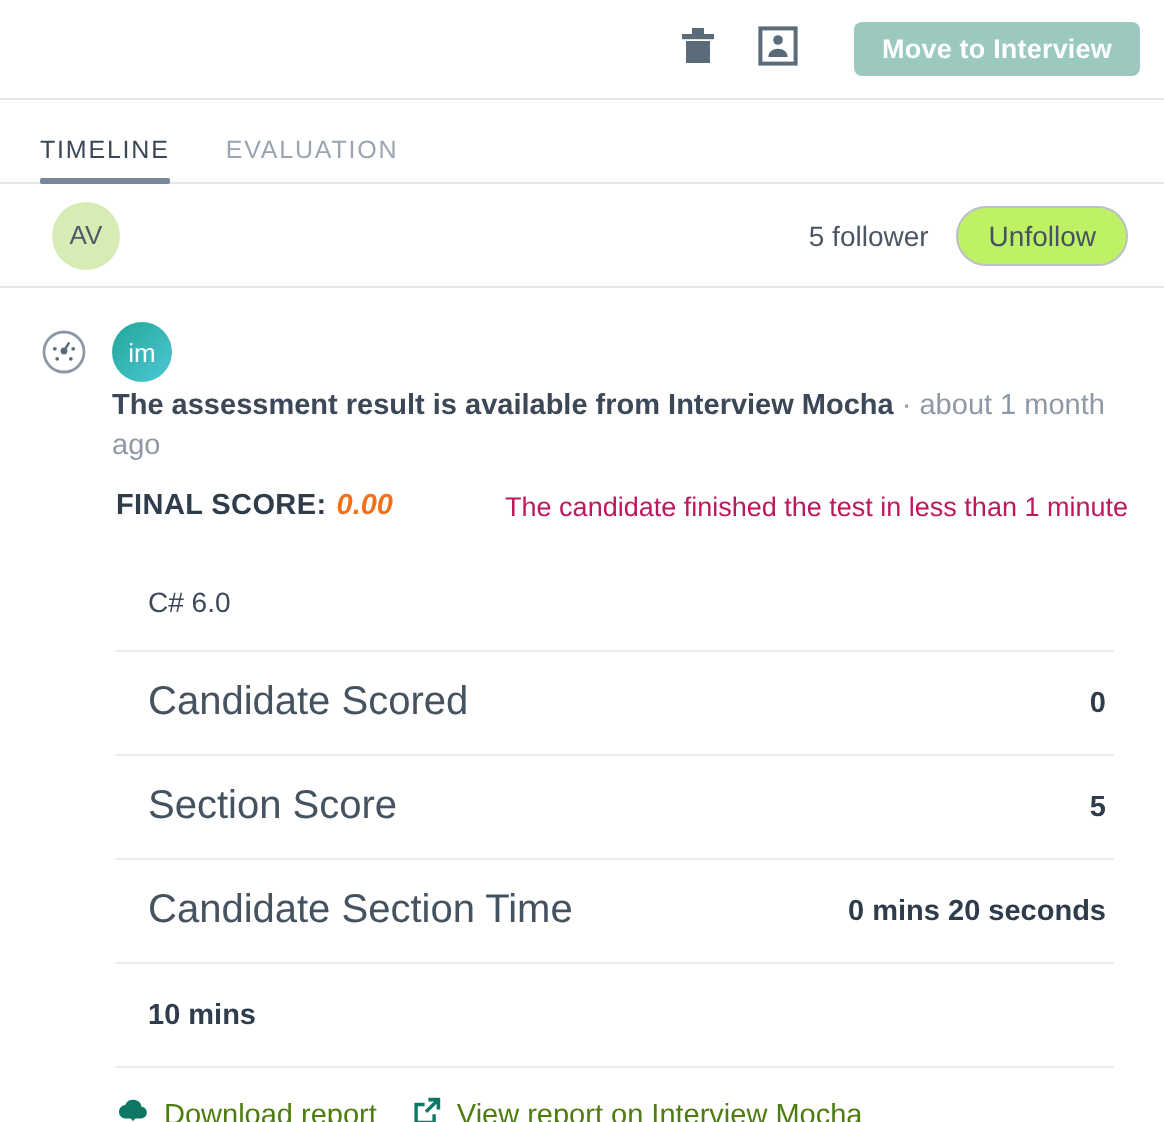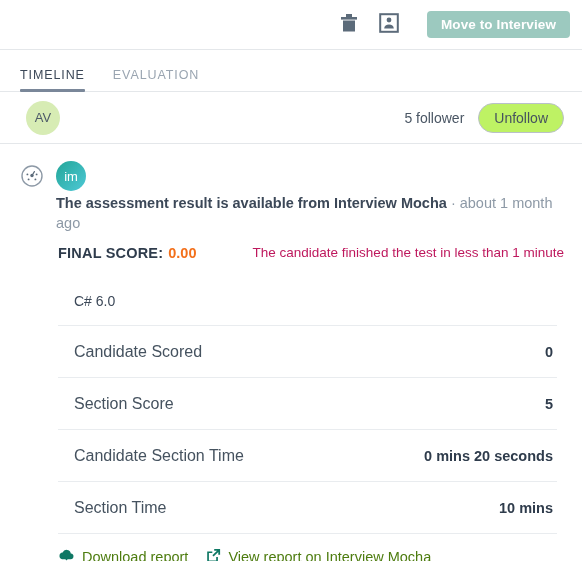--- a/index.html
+++ b/index.html
@@ -167,34 +167,35 @@
     line-height: 20px;
     color: #3c4858;
     padding-top: 2px;
   }
   .entry-title { font-weight: bold; }
   .entry-time { color: #8d99a6; font-weight: normal; }
 
   
   .score-line {
     display: flex;
-    align-items: flex-start;
+    align-items: center;
     padding: 12px 18px 12px 58px;
   }
   .score-label {
     font-size: 14.5px;
     font-weight: bold;
     color: #2f3c4c;
     letter-spacing: 0.2px;
   }
   .score-value {
     font-size: 14.5px;
     font-weight: bold;
     color: #f3701b;
     margin-left: 5px;
+    font-style: italic;
   }
   .score-note {
     margin-left: auto;
     font-size: 13.5px;
     color: #be185d;
     white-space: nowrap;
   }
 
   
   .table {
@@ -208,21 +209,21 @@
   }
   .tbl-row {
     display: flex;
     align-items: center;
     height: 52px;
     border-bottom: 1px solid #e9ecef;
     padding: 0 4px 0 16px;
     box-sizing: border-box;
   }
   .tbl-label {
-    font-size: 16px;
+    font-size: 20px;
     color: #45525f;
     flex: 1 1 auto;
   }
   .tbl-value {
     font-size: 14.5px;
     color: #2f3c4c;
     font-weight: bold;
     text-align: right;
     white-space: nowrap;
   }
@@ -324,21 +325,20 @@
     <span class="tbl-label">Section Score</span>
     <span class="tbl-value">5</span>
   </div>
 
   <div class="tbl-row">
     <span class="tbl-label">Candidate Section Time</span>
     <span class="tbl-value">0 mins 20 seconds</span>
   </div>
 
   <div class="tbl-row">
-    <span class="tbl-label">Section Time</span>
     <span class="tbl-value">10 mins</span>
   </div>
 </div>
 
 <div class="links">
   <a class="link">
     <span>
       <svg width="17" height="15" viewBox="0 0 17 15" aria-hidden="true">
         <path d="M4.1 11.2A3.4 3.4 0 0 1 4.6 4.5a4.3 4.3 0 0 1 8.2.9 2.9 2.9 0 0 1-.5 5.8z" fill="#0f7864"></path>
         <rect x="7.3" y="6.1" width="2.4" height="4.2" fill="#0f7864"></rect>

